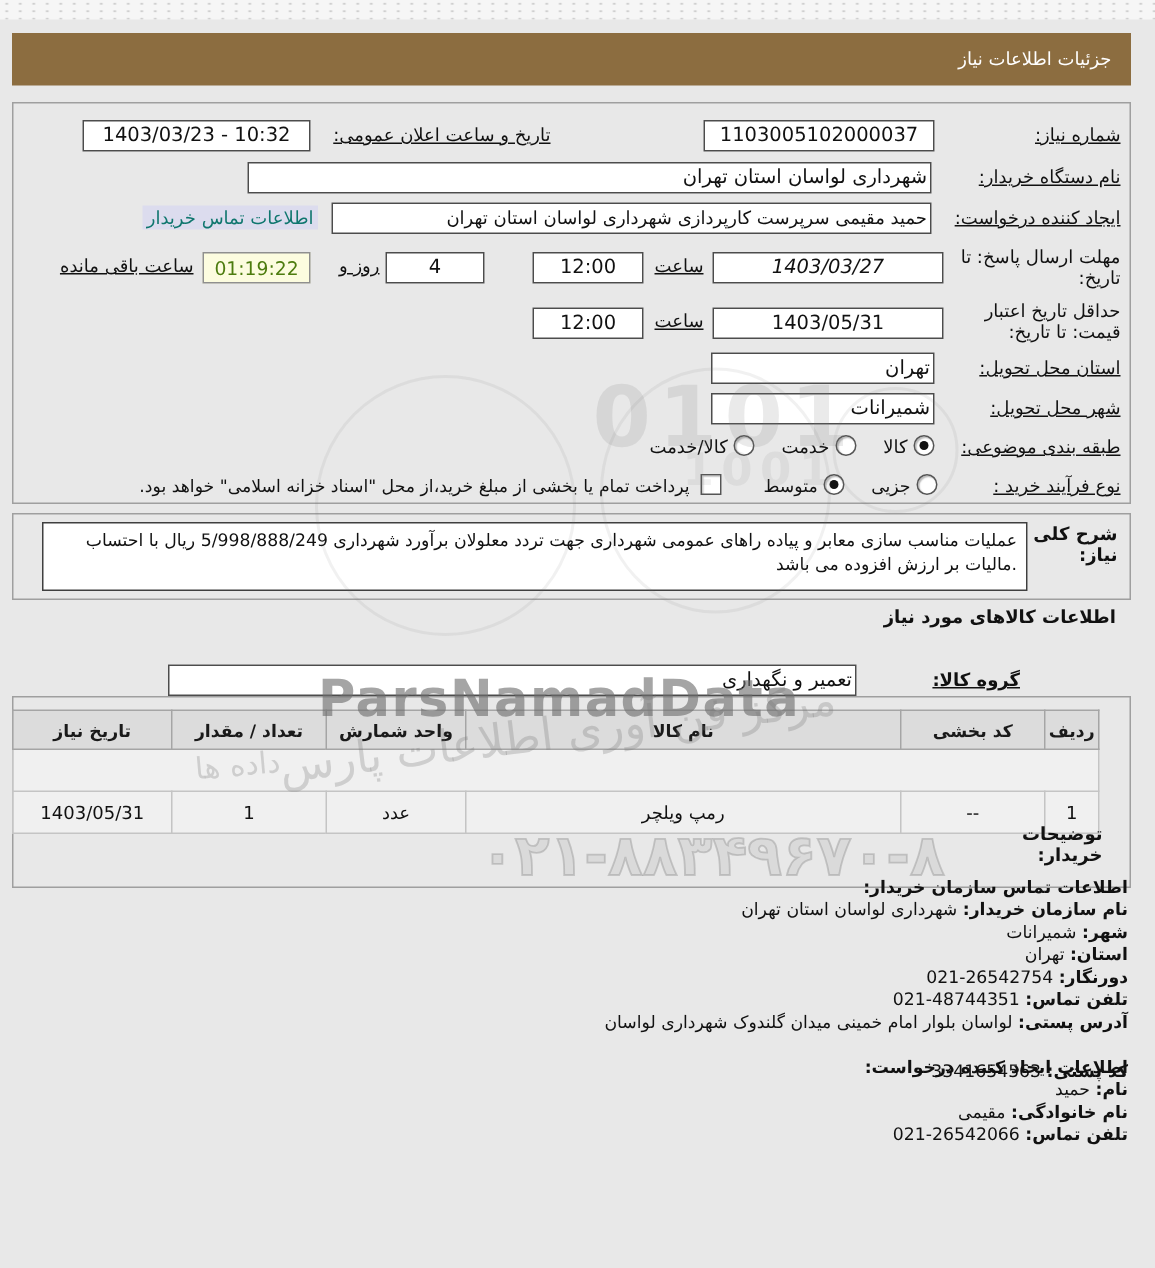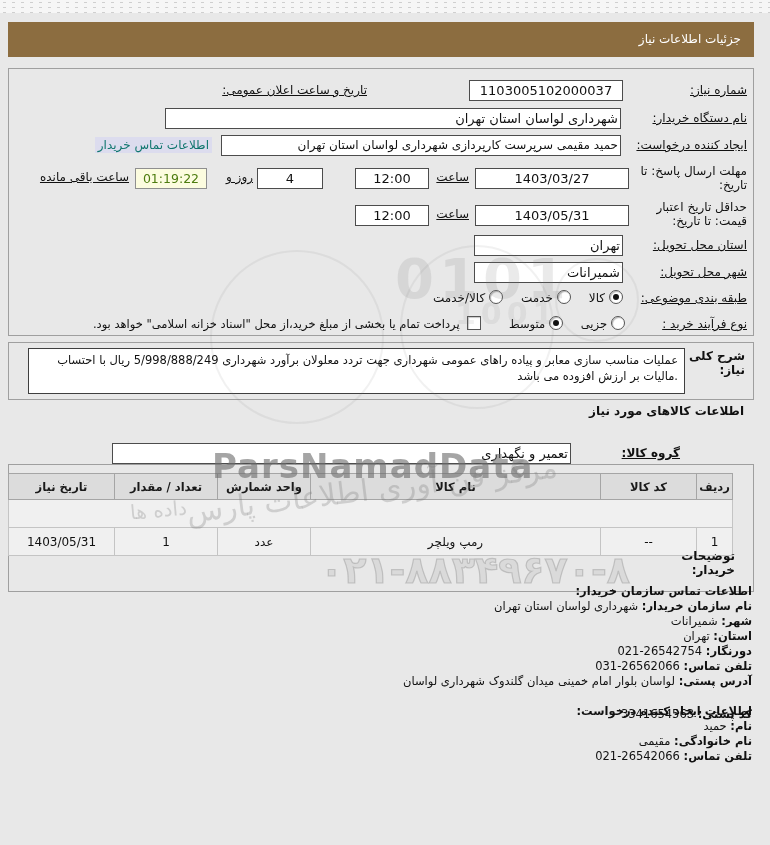--- a/index.html
+++ b/index.html
@@ -100,33 +100,34 @@
 
   <div class="abs header-bar">
     <span>جزئیات اطلاعات نیاز</span>
   </div>
 
   <div class="abs panel panel1">
 
     <div class="abs lbl" style="right:6px;top:14px;">شماره نیاز:</div>
     <div class="box ctr" style="right:130px;top:11px;width:152px;"><span>1103005102000037</span></div>
     <div class="abs lbl" style="right:386px;top:14px;">تاریخ و ساعت اعلان عمومی:</div>
+    <div class="box ctr" style="right:546px;top:11px;width:150px;"><span>1403/03/23 - 10:32</span></div>
 
     <div class="abs lbl" style="right:6px;top:42px;">نام دستگاه خریدار:</div>
     <div class="box rt" style="right:132px;top:39px;width:450px;"><span class="inner">شهرداری لواسان استان تهران</span></div>
 
     <div class="abs lbl" style="right:6px;top:69px;">ایجاد کننده درخواست:</div>
     <div class="box rt" style="right:132px;top:66px;width:394px;font-size:12px;"><span class="inner">حمید مقیمی سرپرست کارپردازی شهرداری لواسان استان تهران</span></div>
     <div class="abs link" style="right:541px;top:68px;">اطلاعات تماس خریدار</div>
 
     <div class="abs lbl2" style="right:6px;top:95px;width:112px;">
       <div>مهلت ارسال پاسخ: تا</div>
       <div>تاریخ:</div>
     </div>
-    <div class="box ctr" style="right:124px;top:99px;width:152px;"><span>1403/03/27</span></div>
+    <div class="box ctr" style="right:124px;top:99px;width:152px;font-style:italic;"><span>1403/03/27</span></div>
     <div class="abs lbl" style="right:284px;top:101px;">ساعت</div>
     <div class="box ctr" style="right:324px;top:99px;width:72px;"><span>12:00</span></div>
     <div class="box ctr" style="right:430px;top:99px;width:64px;"><span>4</span></div>
     <div class="abs lbl" style="right:500px;top:101px;">روز و</div>
     <div class="box timer" style="right:546px;top:99px;width:70px;"><span>01:19:22</span></div>
     <div class="abs lbl" style="right:624px;top:101px;">ساعت باقی مانده</div>
 
     <div class="abs lbl2" style="right:6px;top:131px;width:112px;">
       <div>حداقل تاریخ اعتبار</div>
       <div>قیمت: تا تاریخ:</div>
@@ -178,21 +179,21 @@
         <col style="width:36px">
           <col style="width:96px">
           <col style="width:290px">
         <col style="width:93px">
           <col style="width:103px">
           <col style="width:106px">
       </colgroup>
       <tbody>
           <tr>
         <th>ردیف</th>
-        <th>کد کالا</th>
+        <th>کد بخشی</th>
         <th>نام کالا</th>
         <th>واحد شمارش</th>
         <th>تعداد / مقدار</th>
         <th>تاریخ نیاز</th>
       </tr>
       <tr class="row-gap">
             <td colspan="6"></td>
           </tr>
       <tr>
         <td>1</td>
@@ -209,21 +210,21 @@
       <div>توضیحات</div>
       <div>خریدار:</div>
     </div>
   </div>
 
   <div class="contact-line b" style="top:584px;">اطلاعات تماس سازمان خریدار:</div>
   <div class="contact-line" style="top:599px;"><span class="b">نام سازمان خریدار:</span> <span class="val">شهرداری لواسان استان تهران</span></div>
   <div class="contact-line" style="top:614px;"><span class="b">شهر:</span> <span class="val">شمیرانات</span></div>
   <div class="contact-line" style="top:629px;"><span class="b">استان:</span> <span class="val">تهران</span></div>
   <div class="contact-line" style="top:644px;"><span class="b">دورنگار:</span> <span class="val" dir="ltr">021-26542754</span></div>
-  <div class="contact-line" style="top:659px;"><span class="b">تلفن تماس:</span> <span class="val" dir="ltr">031-26562066</span></div>
+  <div class="contact-line" style="top:659px;"><span class="b">تلفن تماس:</span> <span class="val" dir="ltr">021-48744351</span></div>
   <div class="contact-line" style="top:674px;"><span class="b">آدرس پستی:</span> <span class="val">لواسان بلوار امام خمینی میدان گلندوک شهرداری لواسان</span></div>
   <div class="contact-line" style="top:707px;"><span class="b">کد پستی:</span> <span class="val" dir="ltr">3341654563</span></div>
   <div class="contact-line b" style="top:704px;">اطلاعات ایجاد کننده درخواست:</div>
   <div class="contact-line" style="top:719px;"><span class="b">نام:</span> <span class="val">حمید</span></div>
   <div class="contact-line" style="top:734px;"><span class="b">نام خانوادگی:</span> <span class="val">مقیمی</span></div>
   <div class="contact-line" style="top:749px;"><span class="b">تلفن تماس:</span> <span class="val" dir="ltr">021-26542066</span></div>
 
 </div>
 
 <div class="wm wm-circle" style="left:210px;top:250px;width:170px;height:170px;"></div>

